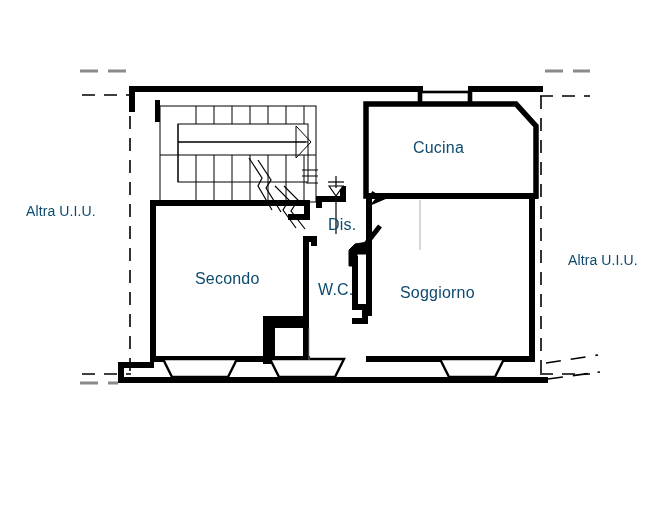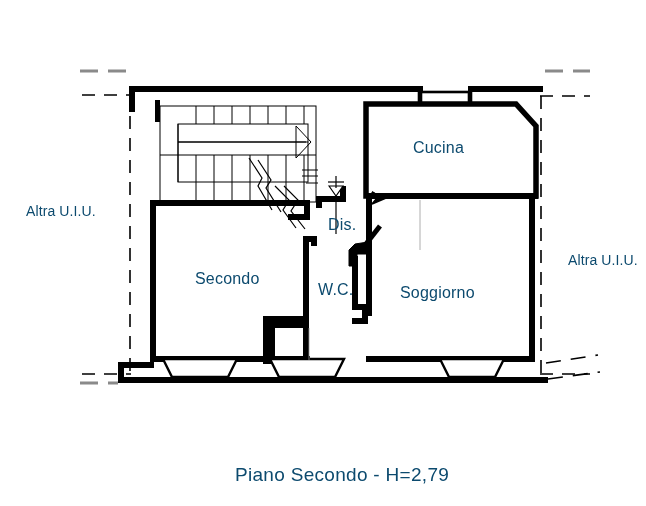--- a/index.html
+++ b/index.html
@@ -258,15 +258,14 @@
   <div class="lbl room-label" style="left:400px; top:285px;">Soggiorno</div>
 
   <div class="lbl room-label" style="left:318px; top:282px;">W.C.</div>
 
   <div class="lbl room-label" style="left:328px; top:217px;text-align:right;">Dis.</div>
 
   <div class="lbl side-label" style="left:26px; top:204px;">Altra U.I.U.</div>
 
   <div class="lbl side-label" style="left:568px; top:253px;">Altra U.I.U.</div>
 
-  <div class="lbl caption" style="left:235px; top:465px;">Piano Secondo - H=2,79</div>
 
 </div>
 
 </body></html>

